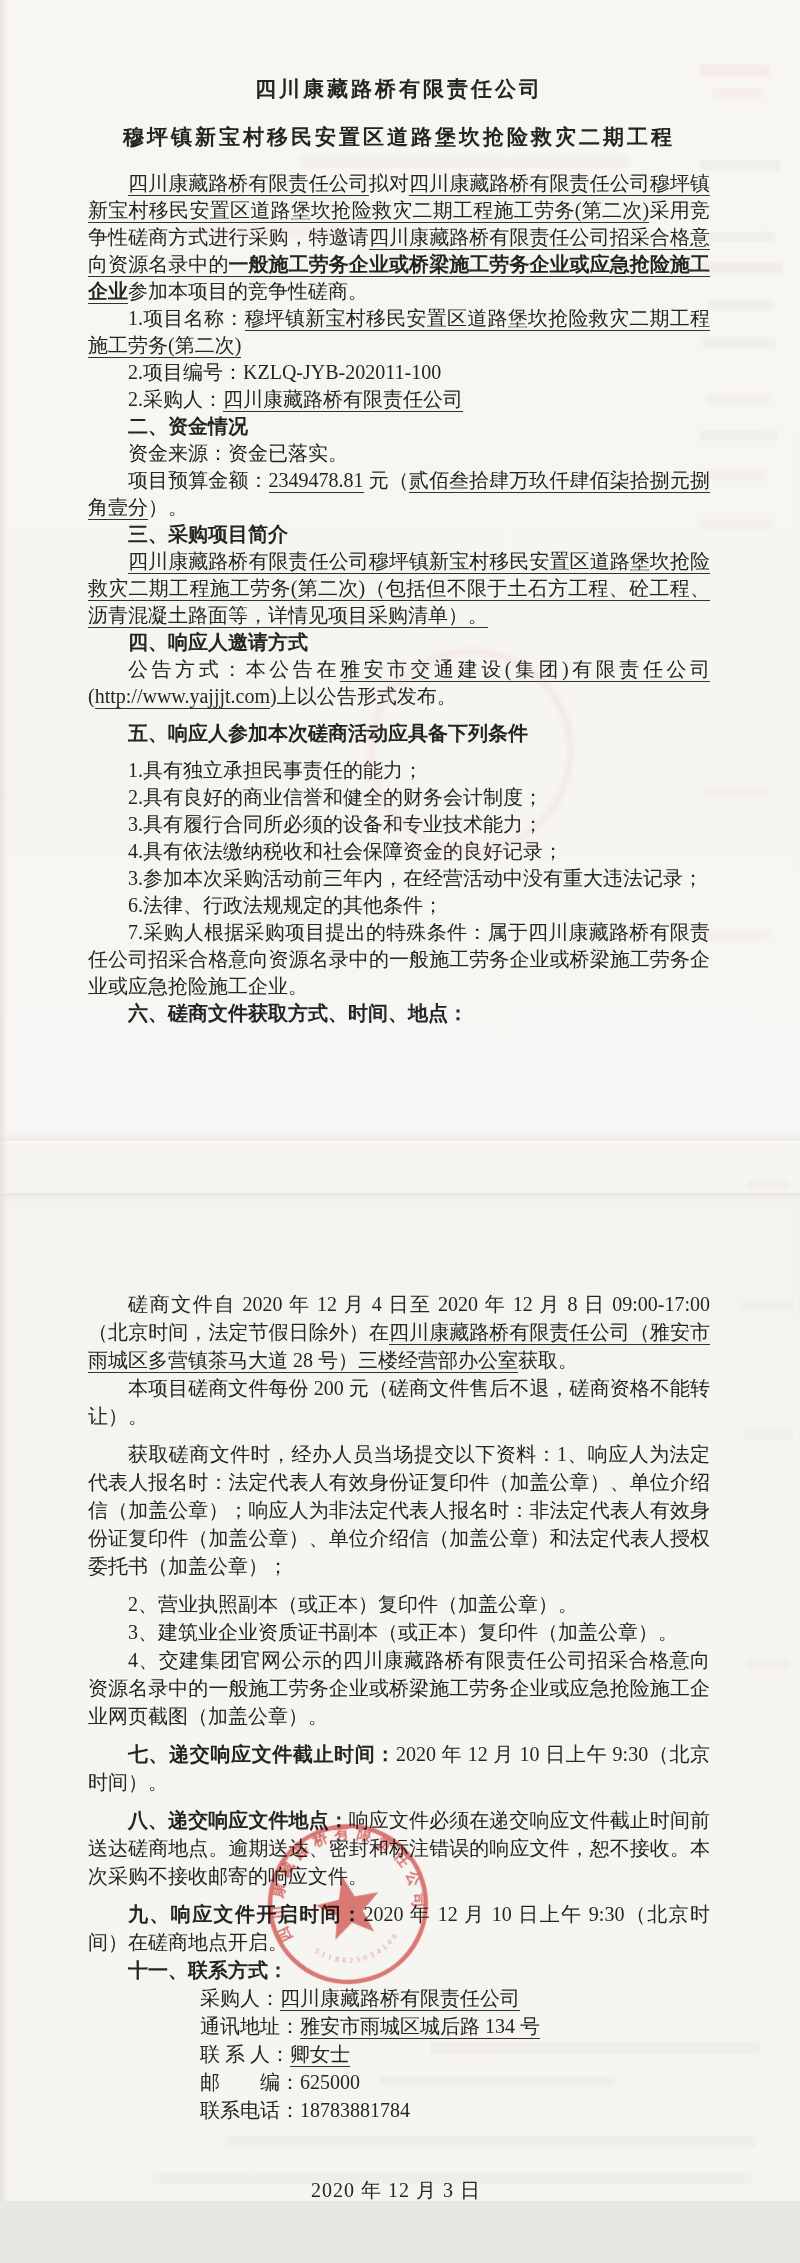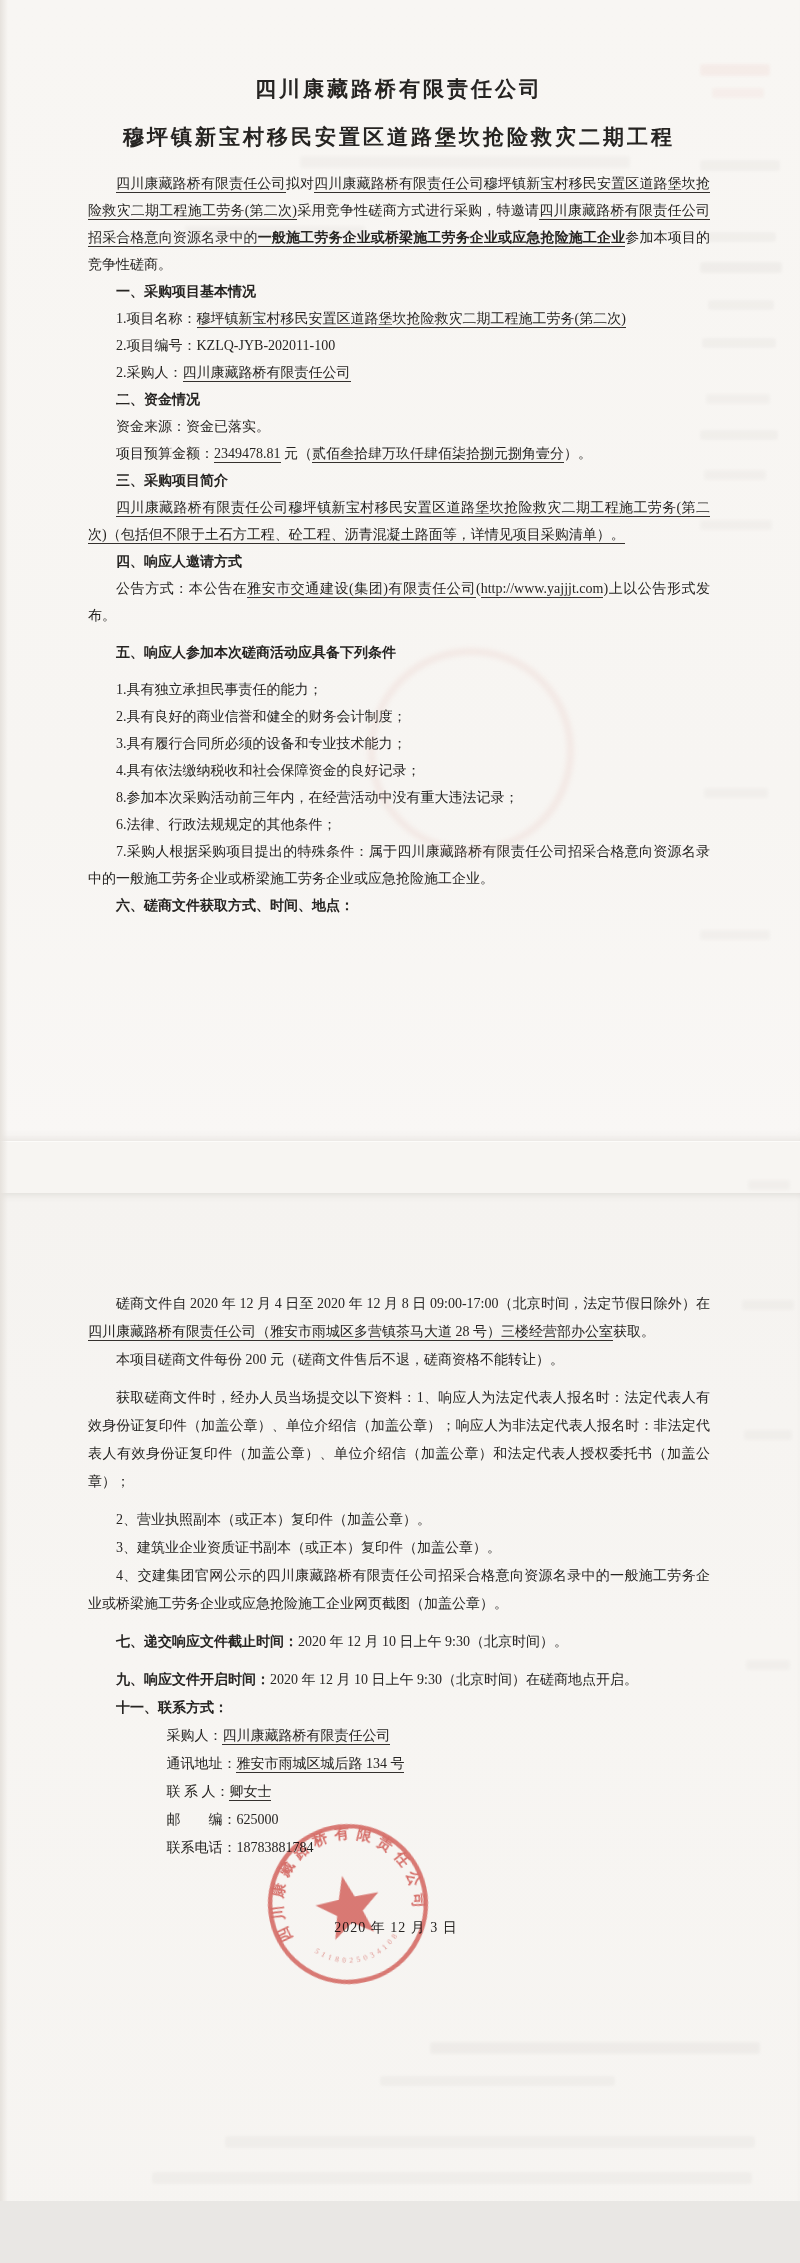--- a/index.html
+++ b/index.html
@@ -15,21 +15,21 @@
     box-shadow:inset 0 -10px 12px -10px rgba(110,100,90,.18);}
   #page2{top:1193px;height:1122px;background:linear-gradient(180deg,#f5f3f0 0%,#f7f5f2 40%,#f6f4f1 100%);
     box-shadow:inset 0 6px 8px -6px rgba(110,100,90,.22);}
   .seam{position:absolute;left:0;top:1128px;width:800px;height:14px;background:#fdfcfa;}
   .content{padding-left:88px;padding-right:90px;}
   #page1 .content{padding-top:74px;}
   #page2 .content{padding-top:97px;}
   .doc-title{font-size:21px;line-height:30px;font-weight:bold;text-align:center;
     letter-spacing:3px;margin:0 0 18px 0;}
   .doc-title.last{margin-bottom:24px;}
-  .body{font-size:14px;line-height:27px;text-align:justify;}
+  .body{font-size:20px;line-height:27px;text-align:justify;}
   #page2 .body{line-height:28px;}
   p.para{margin:0;text-indent:2em;}
   p.para.contact{text-indent:5.6em;}
   p.para.gap{margin-top:10px;}
   p.para.date{text-align:center;text-indent:0;margin-top:52px;padding-right:6px;letter-spacing:1px;}
   span.seg{text-indent:0;}
   span.b{font-weight:bold;}
   span.u{border-bottom:1.2px solid #35312e;padding-bottom:1px;}
   
   .stamp{position:absolute;left:261px;top:624px;width:174px;height:174px;
@@ -45,54 +45,54 @@
 <div id="root">
   <div class="seam"></div>
 
   <div class="page" id="page1">
     <div class="ghost-ring"></div>
     <div class="content">
       <div class="doc-title">四川康藏路桥有限责任公司</div>
       <div class="doc-title">穆坪镇新宝村移民安置区道路堡坎抢险救灾二期工程</div>
       <div class="body">
           <p class="para"><span class="seg u">四川康藏路桥有限责任公司</span><span class="seg">拟对</span><span class="seg u">四川康藏路桥有限责任公司穆坪镇新宝村移民安置区道路堡坎抢险救灾二期工程施工劳务(第二次)</span><span class="seg">采用竞争性磋商方式进行采购，特邀请</span><span class="seg u">四川康藏路桥有限责任公司招采合格意向资源名录中的</span><span class="seg b u">一般施工劳务企业或桥梁施工</span><span class="seg b u">劳务企业或应急抢险施工企业</span><span class="seg">参加本项目的竞争性磋商。</span></p>
-          <p class="para"><span class="seg b">一、采购项目基本情况</span></p>
           <p class="para"><span class="seg">1.项目名称：</span><span class="seg u">穆坪镇新宝村移民安置区道路堡坎抢险救灾二期工程施工劳务(第二次)</span></p>
           <p class="para"><span class="seg">2.项目编号：KZLQ-JYB-202011-100</span></p>
           <p class="para"><span class="seg">2.采购人：</span><span class="seg u">四川康藏路桥有限责任公司</span></p>
           <p class="para"><span class="seg b">二、资金情况</span></p>
           <p class="para"><span class="seg">资金来源：资金已落实。</span></p>
           <p class="para"><span class="seg">项目预算金额：</span><span class="seg u">2349478.81</span><span class="seg"> 元（</span><span class="seg u">贰佰叁拾肆万玖仟肆佰柒拾捌元捌角壹分</span><span class="seg">）。</span></p>
           <p class="para"><span class="seg b">三、采购项目简介</span></p>
           <p class="para"><span class="seg u">四川康藏路桥有限责任公司穆坪镇新宝村移民安置区道路堡坎抢险救灾二期工程施工劳务(第二次)（包括但不限于土石方工程、砼工程、沥青混凝土路面等，详情见项目采购清单）。</span></p>
           <p class="para"><span class="seg b">四、响应人邀请方式</span></p>
           <p class="para"><span class="seg">公告方式：本公告在</span><span class="seg u">雅安市交通建设(集团)有限责任公司</span><span class="seg">(</span><span class="seg u">http://www.yajjjt.com</span><span class="seg">)上以公告形式发布。</span></p>
           <p class="para gap"><span class="seg b">五、响应人参加本次磋商活动应具备下列条件</span></p>
           <p class="para gap"><span class="seg">1.具有独立承担民事责任的能力；</span></p>
           <p class="para"><span class="seg">2.具有良好的商业信誉和健全的财务会计制度；</span></p>
           <p class="para"><span class="seg">3.具有履行合同所必须的设备和专业技术能力；</span></p>
           <p class="para"><span class="seg">4.具有依法缴纳税收和社会保障资金的良好记录；</span></p>
-          <p class="para"><span class="seg">8.参加本次采购活动前三年内，在经营活动中没有重大违法记录；</span></p>
+          <p class="para"><span class="seg">3.参加本次采购活动前三年内，在经营活动中没有重大违法记录；</span></p>
           <p class="para"><span class="seg">6.法律、行政法规规定的其他条件；</span></p>
           <p class="para"><span class="seg">7.采购人根据采购项目提出的特殊条件：属于四川康藏路桥有限责任公司招采合格意向资源名录中的一般施工劳务企业或桥梁施工劳务企业或应急抢险施工企业。</span></p>
           <p class="para"><span class="seg b">六、磋商文件获取方式、时间、地点：</span></p>
         </div>
     </div>
   </div>
 
   <div class="page" id="page2">
     <div class="content">
       <div class="body">
           <p class="para"><span class="seg">磋商文件自 2020 年 12 月 4 日至 2020 年 12 月 8 日 09:00-17:00（北京时间，法定节假日除外）在</span><span class="seg u">四川康藏路桥有限责任公司（雅安市雨城区多营镇茶马大道 28 号）三楼经营部办公室</span><span class="seg">获取。</span></p>
           <p class="para"><span class="seg">本项目磋商文件每份 200 元（磋商文件售后不退，磋商资格不能转让）。</span></p>
           <p class="para gap"><span class="seg">获取磋商文件时，经办人员当场提交以下资料：1、响应人为法定代表人报名时：法定代表人有效身份证复印件（加盖公章）、单位介绍信（加盖公章）；响应人为非法定代表人报名时：非法定代表人有效身份证复印件（加盖公章）、单位介绍信（加盖公章）和法定代表人授权委托书（加盖公章）；</span></p>
           <p class="para gap"><span class="seg">2、营业执照副本（或正本）复印件（加盖公章）。</span></p>
           <p class="para"><span class="seg">3、建筑业企业资质证书副本（或正本）复印件（加盖公章）。</span></p>
           <p class="para"><span class="seg">4、交建集团官网公示的四川康藏路桥有限责任公司招采合格意向资源名录中的一般施工劳务企业或桥梁施工劳务企业或应急抢险施工企业网页截图（加盖公章）。</span></p>
           <p class="para gap"><span class="seg b">七、递交响应文件截止时间：</span><span class="seg">2020 年 12 月 10 日上午 9:30（北京时间）。</span></p>
+          <p class="para gap"><span class="seg b">八、递交响应文件地点：</span><span class="seg">响应文件必须在递交响应文件截止时间前送达磋商地点。逾期送达、密封和标注错误的响应文件，恕不接收。本次采购不接收邮寄的响应文件。</span></p>
           <p class="para gap"><span class="seg b">九、响应文件开启时间：</span><span class="seg">2020 年 12 月 10 日上午 9:30（北京时间）在磋商地点开启。</span></p>
           <p class="para"><span class="seg b">十一、联系方式：</span></p>
           <p class="para contact"><span class="seg">采购人：</span><span class="seg u">四川康藏路桥有限责任公司</span></p>
           <p class="para contact"><span class="seg">通讯地址：</span><span class="seg u">雅安市雨城区城后路 134 号</span></p>
           <p class="para contact"><span class="seg">联 系 人：</span><span class="seg u">卿女士</span></p>
           <p class="para contact"><span class="seg">邮　　编：625000</span></p>
           <p class="para contact"><span class="seg">联系电话：18783881784</span></p>
         </div>
       <div class="body">
         <p class="para date">2020 年 12 月 3 日</p>

